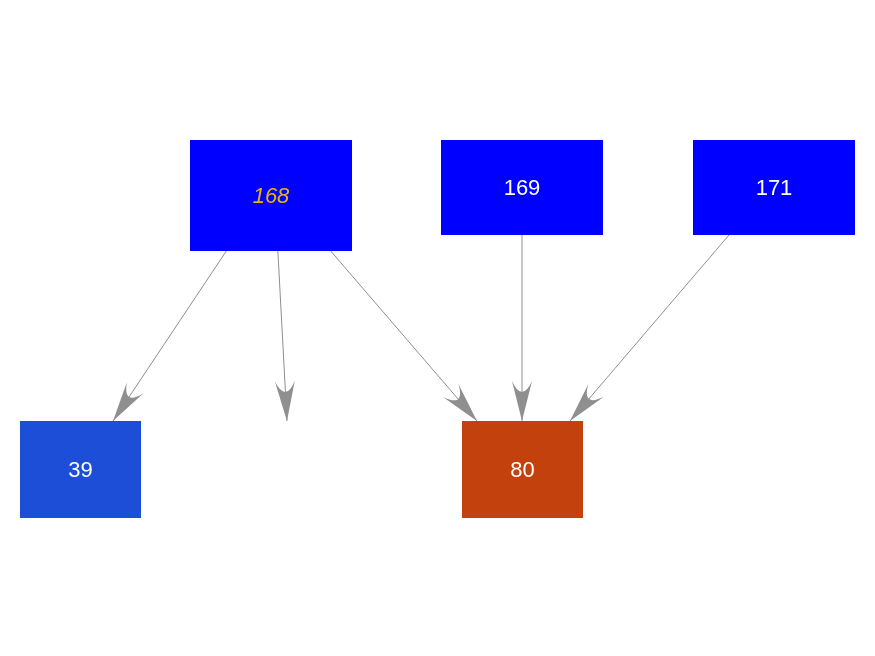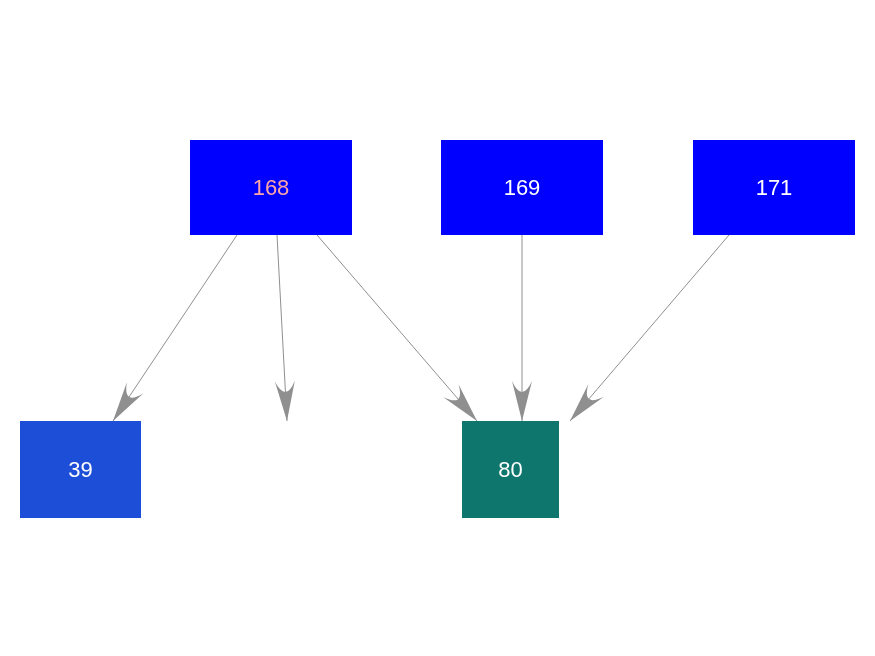--- a/index.html
+++ b/index.html
@@ -45,28 +45,28 @@
         <path id="arrow-path" d="M 40 10 L 0 0 Q 22 10 0 20 Z" fill="#8f8f8f"></path>
       </marker>
     </defs>
   <line x1="237" y1="235" x2="113" y2="421" stroke="#8f8f8f" stroke-width="1" marker-end="url(#arrow)"></line>
       <line x1="277" y1="235" x2="287" y2="421" stroke="#8f8f8f" stroke-width="1" marker-end="url(#arrow)"></line>
       <line x1="317" y1="235" x2="477" y2="421" stroke="#8f8f8f" stroke-width="1" marker-end="url(#arrow)"></line>
       <line x1="522" y1="235" x2="522" y2="421" stroke="#8f8f8f" stroke-width="1" marker-end="url(#arrow)"></line>
       <line x1="729" y1="235" x2="570" y2="421" stroke="#8f8f8f" stroke-width="1" marker-end="url(#arrow)"></line>
     </svg>
 
-  <div class="node" style="left: 190px; top: 140px; width: 162px; height: 95px; background: rgb(0, 0, 255); color: #fca5a5;">
+  <div class="node" style="left: 190px; top: 140px; width: 162px; height: 111px; background: rgb(0, 0, 255); color: #eab308; font-style: italic;">
     <span class="label">168</span>
   </div>
   <div class="node" style="left: 441px; top: 140px; width: 162px; height: 95px; background: rgb(0, 0, 255); color: rgb(255, 255, 255);">
     <span class="label">169</span>
   </div>
   <div class="node" style="left: 693px; top: 140px; width: 162px; height: 95px; background: rgb(0, 0, 255); color: rgb(255, 255, 255);">
     <span class="label">171</span>
   </div>
   <div class="node" style="left: 20px; top: 421px; width: 121px; height: 97px; background: #1d4ed8; color: rgb(255, 255, 255);">
     <span class="label">39</span>
   </div>
-  <div class="node" style="left: 462px; top: 421px; width: 97px; height: 97px; background: #0f766e; color: rgb(255, 255, 255);">
+  <div class="node" style="left: 462px; top: 421px; width: 121px; height: 97px; background: #c2410c; color: rgb(255, 255, 255);">
     <span class="label">80</span>
   </div>
 </div>
 
 </body></html>

